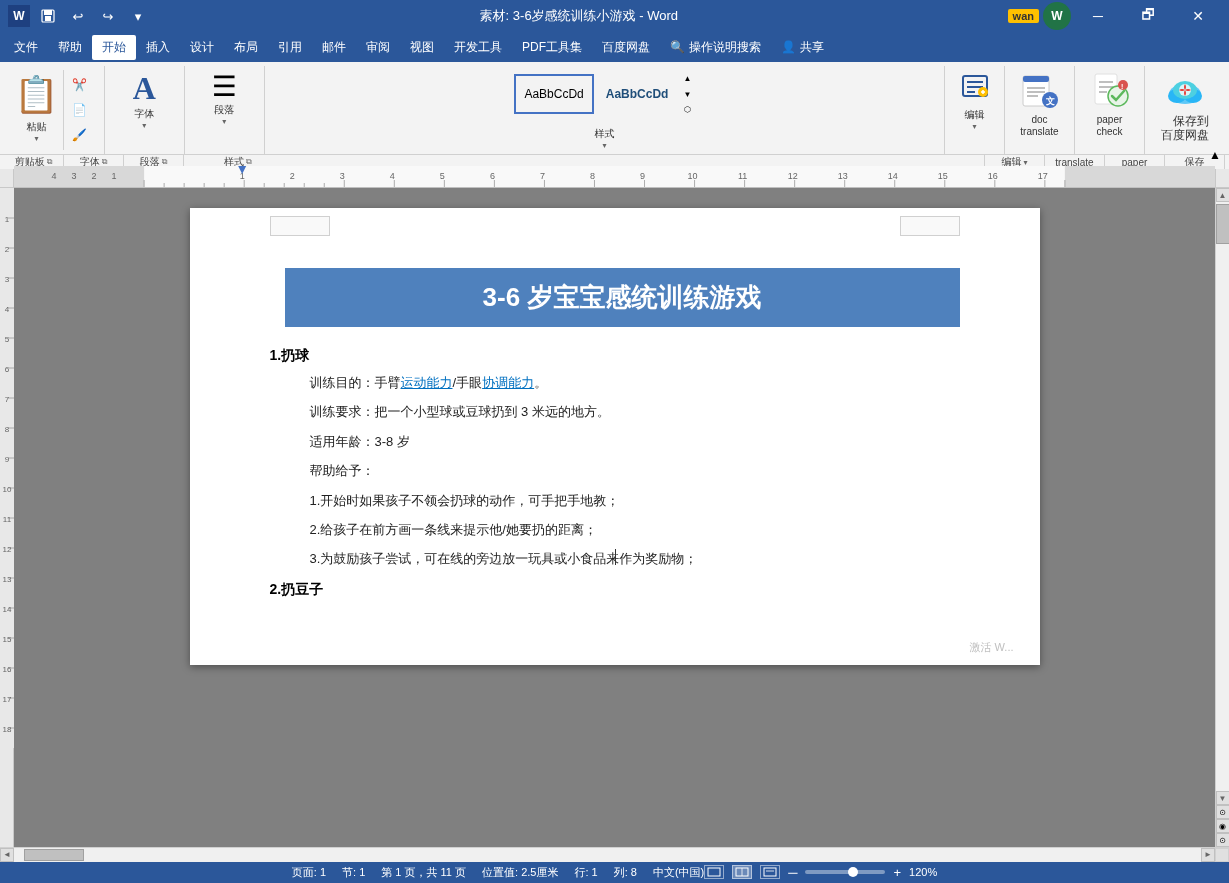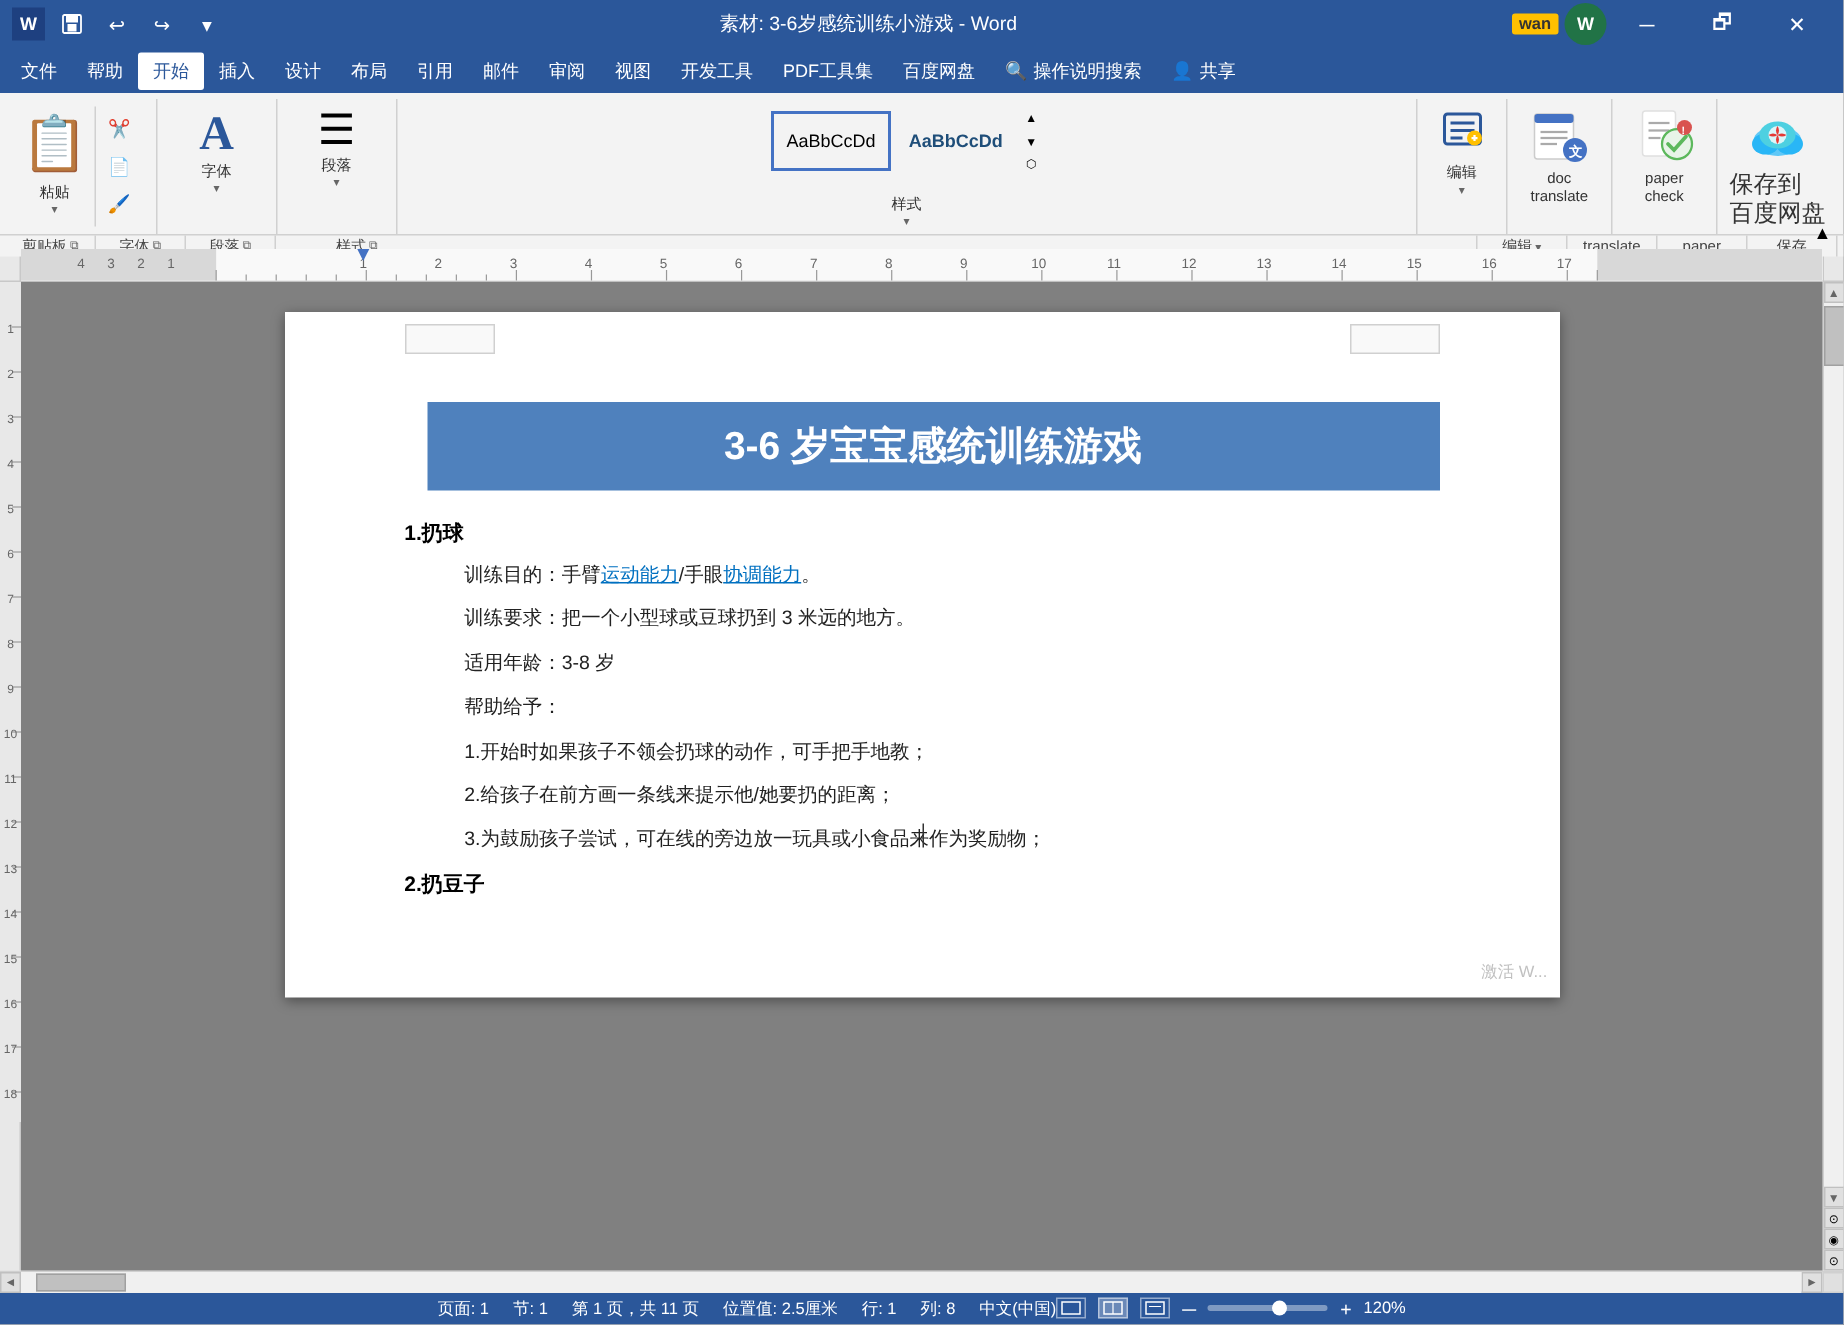--- a/index.html
+++ b/index.html
@@ -149,21 +149,21 @@
       gap: 2px;
       padding: 0 8px;
       border-right: 1px solid #d0d0d0;
       height: 100%;
       min-width: 60px;
       justify-content: center;
     }
     .expand-arrow { font-size: 8px; color: #666; cursor: pointer; }
 
     
-    .watermark { position: absolute; bottom: 10px; right: 8px; font-size: 11px; color: #c0c0c0; pointer-events: none; }
+    .watermark { position: absolute; bottom: 10px; right: 26px; font-size: 11px; color: #c0c0c0; pointer-events: none; }
 
     
     .qa-btn { width: 24px; height: 24px; display: flex; align-items: center; justify-content: center; cursor: pointer; border-radius: 2px; color: white; font-size: 13px; }
   </style>
 </head>
 <body>
 
 <div class="title-bar">
   <div class="title-bar-left">
     <div class="title-icon" style="background:#1e4080; color:white; font-weight:bold; font-size:12px; width:22px; height:22px; display:flex; align-items:center; justify-content:center;">W</div>
@@ -319,21 +319,21 @@
             <ellipse cx="30" cy="26" rx="9" ry="7" fill="#29b6f6"></ellipse>
             <ellipse cx="22" cy="20" rx="12" ry="9" fill="#4dd0e1"></ellipse>
 
             <circle cx="22" cy="20" r="6" fill="#fff" opacity="0.8"></circle>
             <path d="M22 14 Q24 17 22 20 Q20 17 22 14Z" fill="#e53935"></path>
             <path d="M28 20 Q25 22 22 20 Q25 18 28 20Z" fill="#e53935"></path>
             <path d="M22 26 Q20 23 22 20 Q24 23 22 26Z" fill="#e53935"></path>
             <path d="M16 20 Q19 18 22 20 Q19 22 16 20Z" fill="#e53935"></path>
           </svg>
         </div>
-        <div style="font-size:16px; color:#333; text-align:left; line-height:1.2;">保存到<br>百度网盘</div>
+        <div style="font-size:12px; color:#333; text-align:right; line-height:1.2;">保存到<br>百度网盘</div>
       </div>
     </div>
 
   </div>
 
   <div class="ribbon-labels">
     <div class="ribbon-group-footer">
       <span>剪贴板</span>
       <span class="expand-arrow">⧉</span>
     </div>

